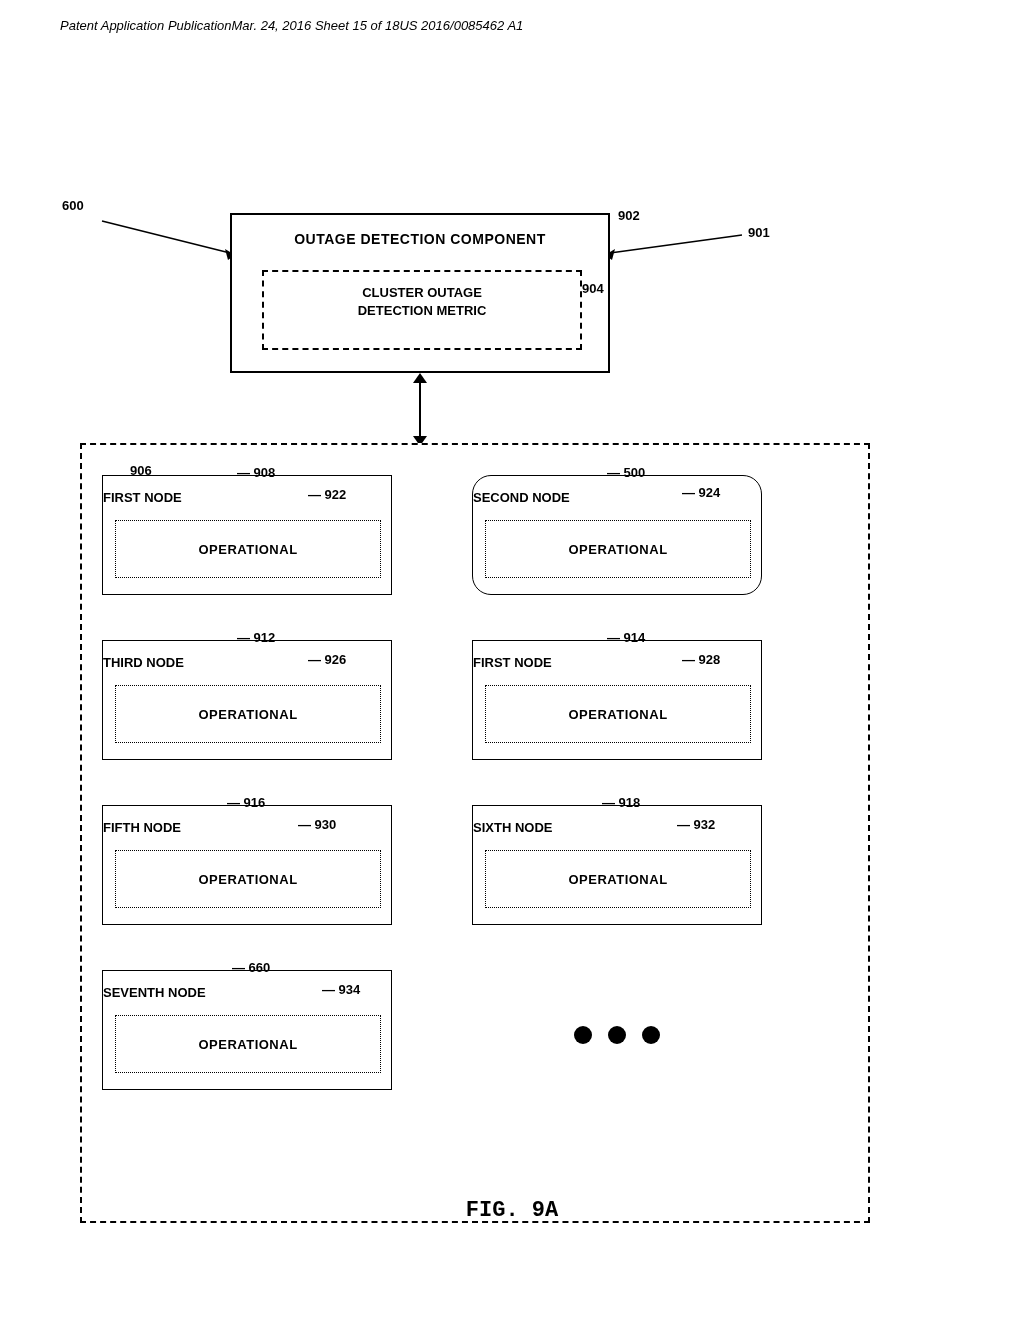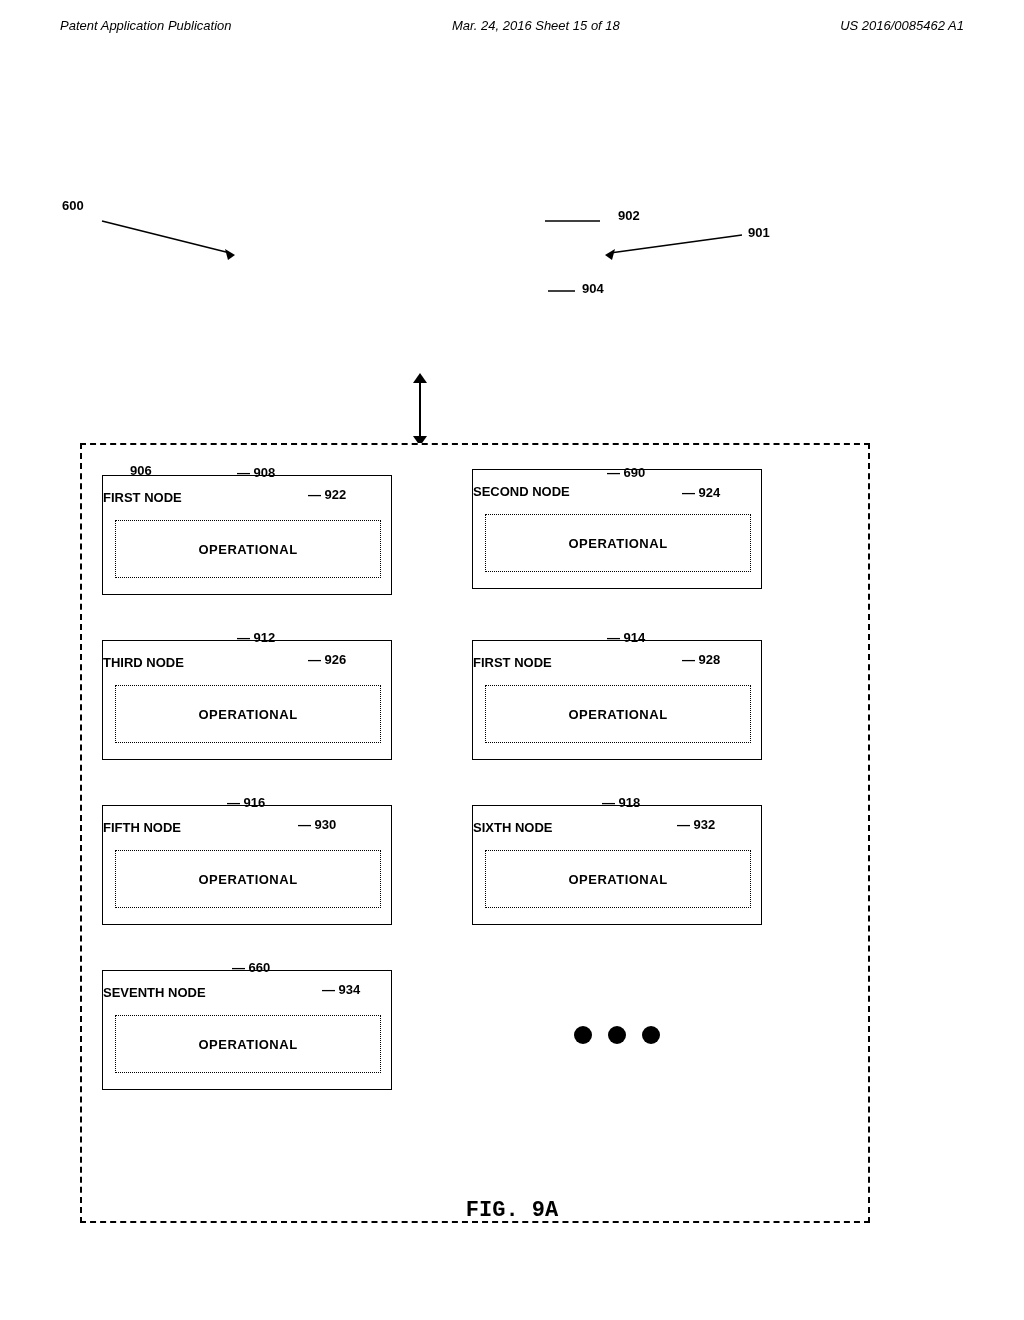--- a/index.html
+++ b/index.html
@@ -7,21 +7,21 @@
       background: #fff;
       font-family: Arial, sans-serif;
       width: 1024px;
       min-height: 1320px;
       position: relative;
       overflow-x: hidden;
     }
 
     .page-header {
       display: flex;
-      justify-content: space-between;
+      justify-content: flex-start;
       align-items: center;
       padding: 18px 60px 10px 60px;
       font-size: 13px;
       font-style: italic;
     }
 
     .diagram-area {
       position: relative;
       width: 100%;
       padding: 20px 60px;
@@ -173,48 +173,58 @@
     <polygon points="413,340 420,330 427,340" fill="#000"></polygon>
 
     <polygon points="413,393 420,403 427,393" fill="#000"></polygon>
 
     <line x1="150" y1="430" x2="80" y2="430" stroke="#000" stroke-width="1.5"></line>
 
   </svg>
 
   <div class="ref-label" style="left:62px;top:155px;">600</div>
 
+  <div class="outage-box">
+    <div class="outage-box-label">OUTAGE DETECTION COMPONENT</div>
+
+    <div class="dashed-inner">
+      <div class="dashed-inner-label">
+        <span>CLUSTER OUTAGE</span><br>
+        <span>DETECTION METRIC</span>
+      </div>
+    </div>
+  </div>
 
   <div class="ref-label" style="left:618px;top:165px;">902</div>
 
   <div class="ref-label" style="left:748px;top:182px;">901</div>
 
   <div class="ref-label" style="left:582px;top:238px;">904</div>
 
   <div class="cluster-box">
 
     <div class="node-box" style="left:20px;top:30px;">
       <div class="node-box-title">FIRST NODE</div>
       <div class="operational-box">
         <span class="operational-label">OPERATIONAL</span>
       </div>
     </div>
 
     <div class="ref-label" style="left:155px;top:20px;">— 908</div>
 
     <div class="ref-label" style="left:226px;top:42px;">— 922</div>
 
-    <div class="node-box" style="left:390px;top:24px;">
+    <div class="node-box" style="left:390px;top:30px;border-radius:19px;">
       <div class="node-box-title">SECOND NODE</div>
       <div class="operational-box">
         <span class="operational-label">OPERATIONAL</span>
       </div>
     </div>
 
-    <div class="ref-label" style="left:525px;top:20px;">— 690</div>
+    <div class="ref-label" style="left:525px;top:20px;">— 500</div>
 
     <div class="ref-label" style="left:600px;top:40px;">— 924</div>
 
     <div class="node-box" style="left:20px;top:195px;">
       <div class="node-box-title">THIRD NODE</div>
       <div class="operational-box">
         <span class="operational-label">OPERATIONAL</span>
       </div>
     </div>
 

